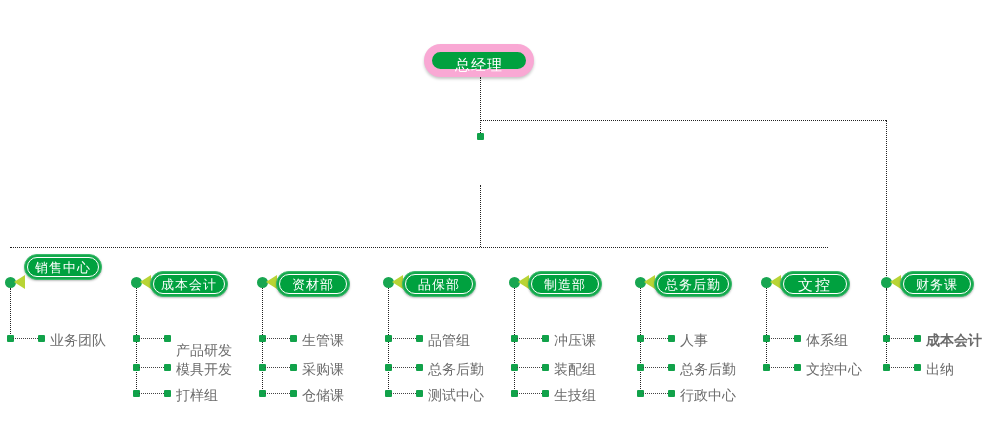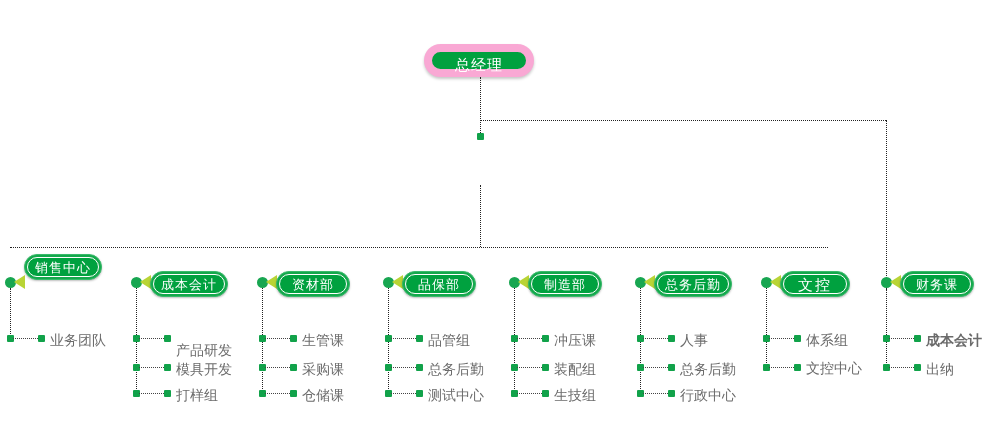--- a/index.html
+++ b/index.html
@@ -247,21 +247,21 @@
         <div class="inner">文控</div>
       </div>
       <div class="v-line" style="left: 766px; top: 288px; height: 79px;"></div>
       <div class="sq" style="left: 763px; top: 335px;"></div>
       <div class="leaf-line" style="left: 769px; top: 338px; width: 25px;"></div>
       <div class="sq" style="left: 794px; top: 335px;"></div>
       <div class="leaf-label" style="left: 806px; top: 332px;">体系组</div>
       <div class="sq" style="left: 763px; top: 364px;"></div>
       <div class="leaf-line" style="left: 769px; top: 367px; width: 25px;"></div>
       <div class="sq" style="left: 794px; top: 364px;"></div>
-      <div class="leaf-label" style="left: 806px; top: 361px; font-family: Liberation Mono, monospace;">文控中心</div>
+      <div class="leaf-label" style="left: 806px; top: 361px;">文控中心</div>
       <div class="dot" style="left: 881px; top: 277px;"></div>
       <div class="arrow" style="left: 890px; top: 275px;"></div>
       <div class="dept" style="left: 900px; top: 271px; width: 74px;">
         <div class="inner">财务课</div>
       </div>
       <div class="v-line" style="left: 886px; top: 288px; height: 79px;"></div>
       <div class="sq" style="left: 883px; top: 335px;"></div>
       <div class="leaf-line" style="left: 889px; top: 338px; width: 25px;"></div>
       <div class="sq" style="left: 914px; top: 335px;"></div>
       <div class="leaf-label" style="left: 926px; top: 332px; font-weight: bold;">成本会计</div>

